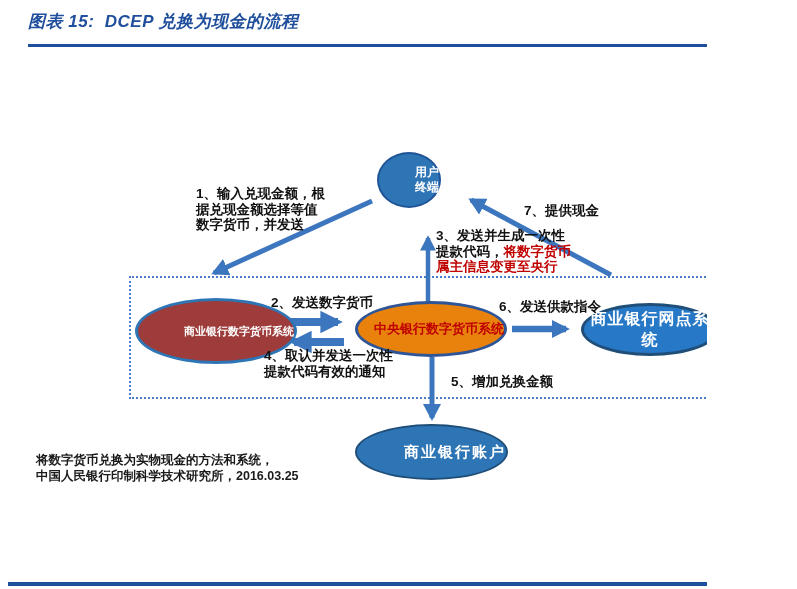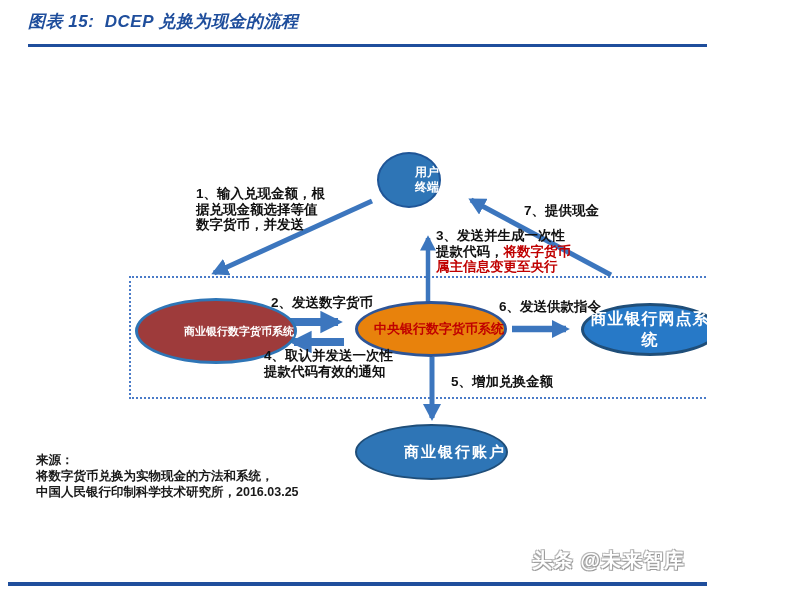--- a/index.html
+++ b/index.html
@@ -116,21 +116,19 @@
   <div class="step s3"><span>3、发送并生成一次性
 提款代码，</span><span class="red-u">将数字货币
 属主信息变更至央行</span></div>
   <div class="step s4">4、取认并发送一次性
 提款代码有效的通知</div>
   <div class="step s5">5、增加兑换金额</div>
   <div class="step s6">6、发送供款指令</div>
   <div class="step s7">7、提供现金</div>
 
   <div class="source">
-    <div>来源：</div>
     <div>将数字货币兑换为实物现金的方法和系统，</div>
     <div>中国人民银行印制科学技术研究所，2016.03.25</div>
   </div>
 
-  <div class="watermark">头条 @未来智库</div>
   <div class="bottom-rule"></div>
 
 </div>
 
 </body></html>

